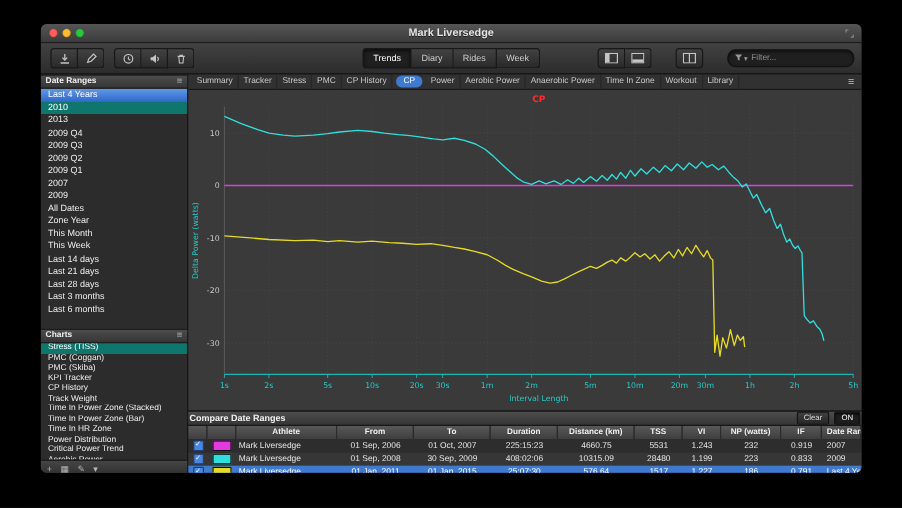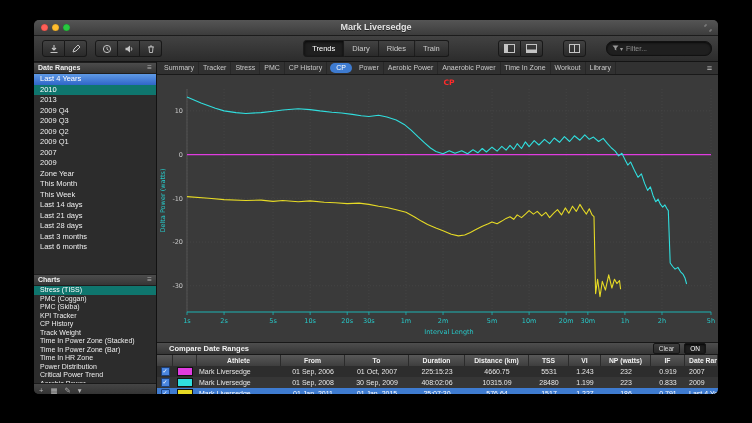--- a/index.html
+++ b/index.html
@@ -45,21 +45,21 @@
   .sfooter{height:12px;flex:none;background:linear-gradient(#454545,#303030);border-top:1px solid #1a1a1a;display:flex;align-items:center;gap:7px;padding:0 5px;color:#b8b8b8;font-size:7.5px;}
   
   .main{flex:1;display:flex;flex-direction:column;min-width:0;}
   .tabstrip{height:12px;flex:none;background:#313131;border-bottom:1px solid #191919;display:flex;align-items:center;padding:0 3px;}
   .tab{height:12px;line-height:12px;padding:0 4px;font-size:7px;color:#c9c9c9;border-right:1px solid #272727;white-space:nowrap;}
   .tab.active{background:#3e7bd0;border-radius:6px;height:10px;line-height:10px;margin:0 3px;padding:0 6px;color:#fff;border-right:none;}
   .tabmenu{margin-left:auto;color:#c0c0c0;font-size:9px;padding-right:3px;}
   .chartpanel{height:267px;flex:none;background:#3a3a3a;}
   
   .compare{flex:1;display:flex;flex-direction:column;background:#262626;min-height:0;}
-  .cmp-header{height:11px;flex:none;display:flex;align-items:center;background:linear-gradient(#4e4e4e,#353535);border-top:1px solid #181818;border-bottom:1px solid #181818;padding:0 12px;gap:4px;}
+  .cmp-header{height:11px;flex:none;display:flex;align-items:center;background:linear-gradient(#4e4e4e,#353535);border-top:1px solid #181818;border-bottom:1px solid #181818;padding:0 1px;gap:4px;}
   .cmp-title{font-size:7.5px;font-weight:bold;color:#f2f2f2;flex:1;}
   .minibtn{height:9px;line-height:9px;font-size:6.5px;color:#ddd;background:linear-gradient(#3e3e3e,#282828);border:1px solid #151515;border-radius:2px;padding:0 5px;}
   .minibtn.on{background:#1e1e1e;color:#fff;box-shadow:inset 0 1px 2px rgba(0,0,0,.8);}
   .cmp-grid{display:grid;grid-template-columns:16px 24px 84px 64px 64px 56px 64px 40px 32px 50px 34px 1fr;align-items:center;}
   .cmp-colhead{height:11px;flex:none;}
   .hcell{height:11px;line-height:11px;background:linear-gradient(#585858,#3e3e3e);border-right:1px solid #2b2b2b;font-size:6.8px;font-weight:bold;color:#f0f0f0;text-align:center;overflow:hidden;white-space:nowrap;}
   .hcell:last-child{text-align:left;padding-left:4px;}
   .crow{height:11px;background:#2d2d2d;}
   .crow.alt{background:#363636;}
   .crow.rsel{background:#3e7bd0;}
@@ -123,21 +123,21 @@
                 <path d="M2 3h6M4 3V2h2v1M3 3l.5 5.5h3L7 3" fill="none" stroke="#c4c4c4" stroke-width="0.9"></path>
               </svg>
           </div>
         </div>
       </div>
 
       <div class="viewseg" id="view-seg">
           <span class="seg active">Trends</span>
           <span class="seg">Diary</span>
           <span class="seg">Rides</span>
-          <span class="seg">Train</span>
+          <span class="seg">Week</span>
         </div>
 
       <div class="rightcluster">
         <div class="btngroup">
           <div class="tbtn">
             <svg width="11" height="9" viewBox="0 0 11 9">
                 <rect x="0.5" y="0.5" width="10" height="8" fill="none" stroke="#c4c4c4" stroke-width="1"></rect>
                 <rect x="1" y="1" width="3" height="7" fill="#c4c4c4"></rect>
               </svg>
           </div>
@@ -175,20 +175,21 @@
         <div id="date-list">
             <div class="sitem sel">Last 4 Years</div>
             <div class="sitem sel2">2010</div>
             <div class="sitem">2013</div>
             <div class="sitem">2009 Q4</div>
             <div class="sitem">2009 Q3</div>
             <div class="sitem">2009 Q2</div>
             <div class="sitem">2009 Q1</div>
             <div class="sitem">2007</div>
             <div class="sitem">2009</div>
+            <div class="sitem">All Dates</div>
             <div class="sitem">Zone Year</div>
             <div class="sitem">This Month</div>
             <div class="sitem">This Week</div>
             <div class="sitem">Last 14 days</div>
             <div class="sitem">Last 21 days</div>
             <div class="sitem">Last 28 days</div>
             <div class="sitem">Last 3 months</div>
             <div class="sitem">Last 6 months</div>
           </div>
         <div class="sheader">

